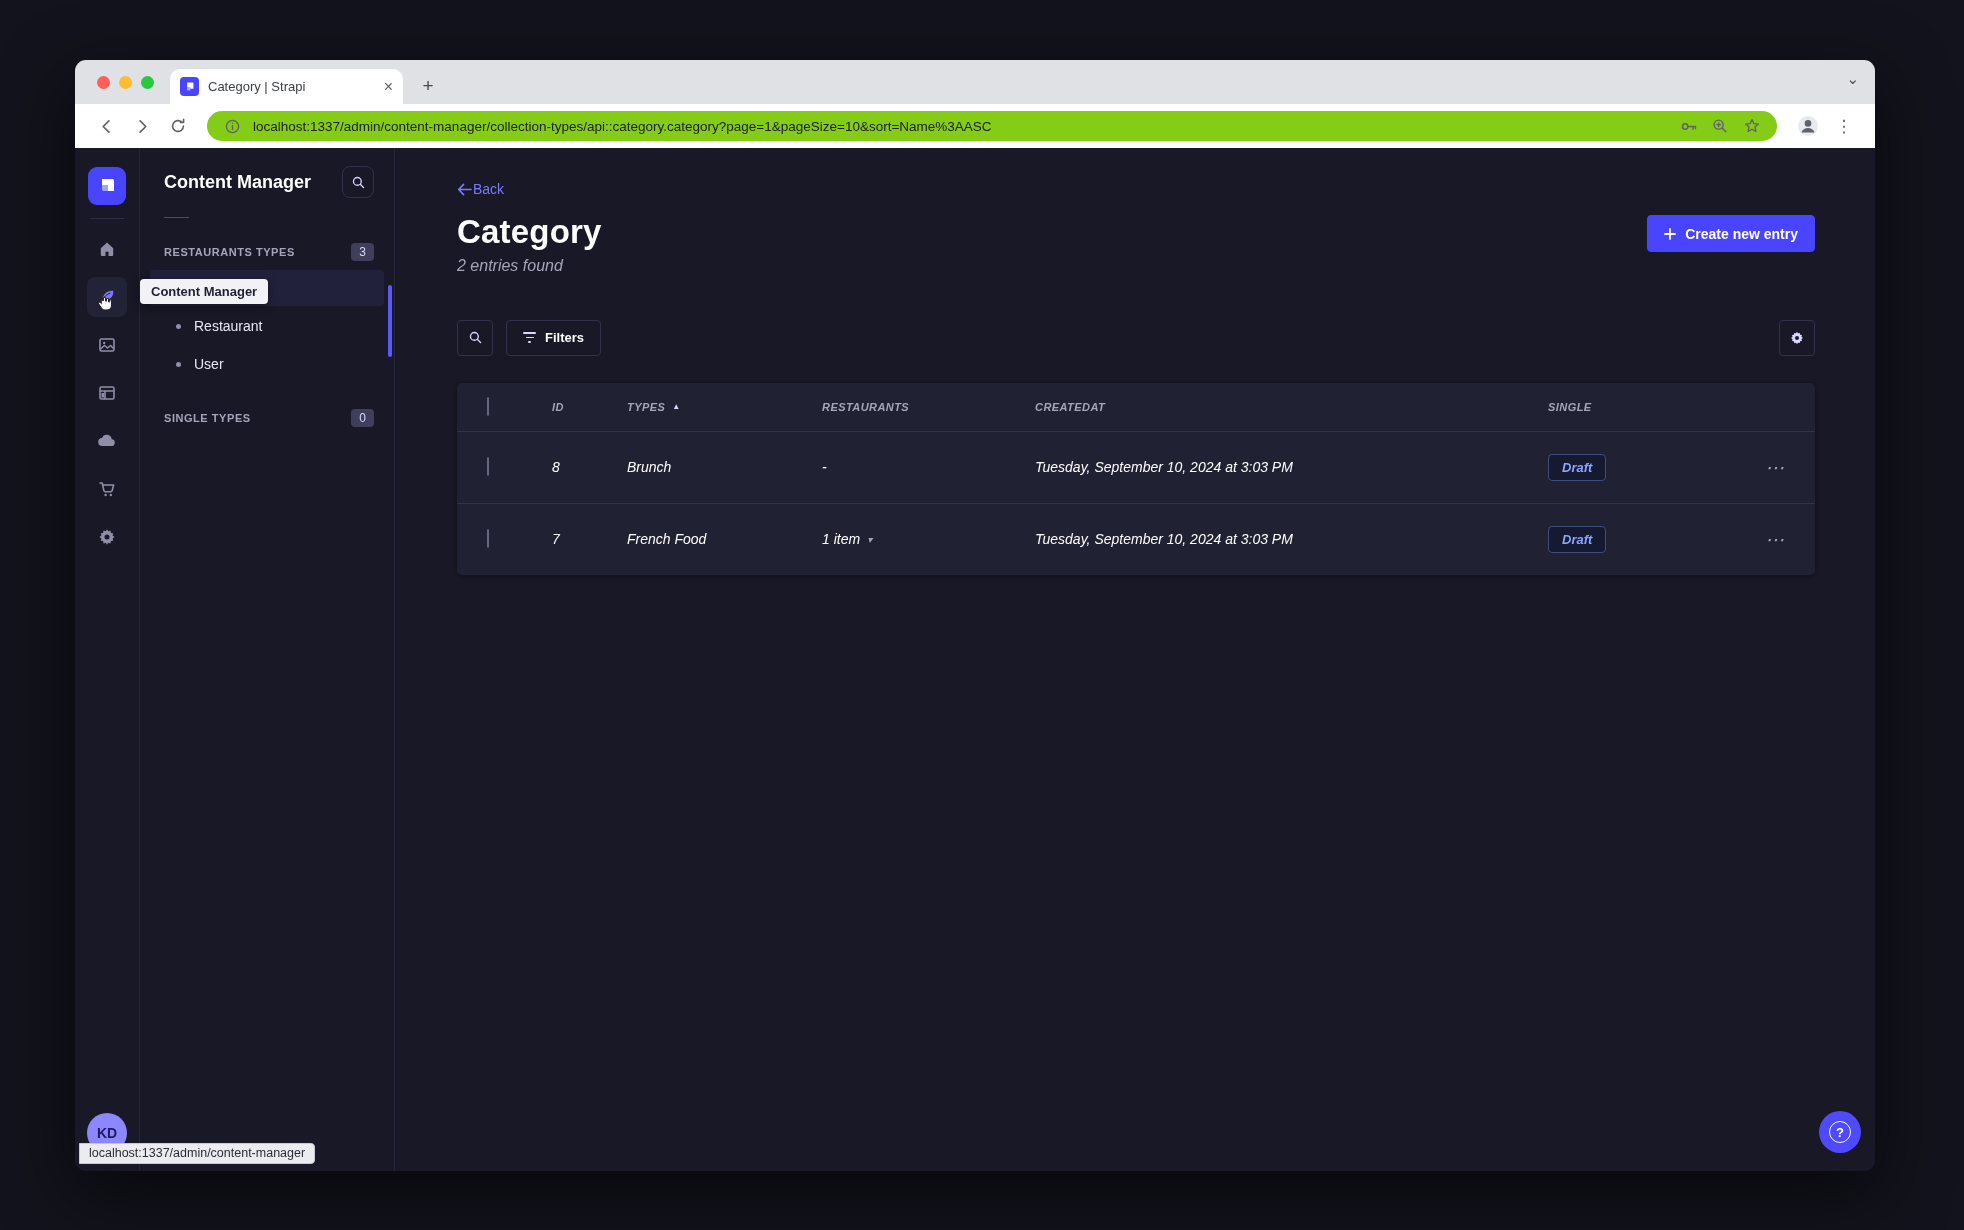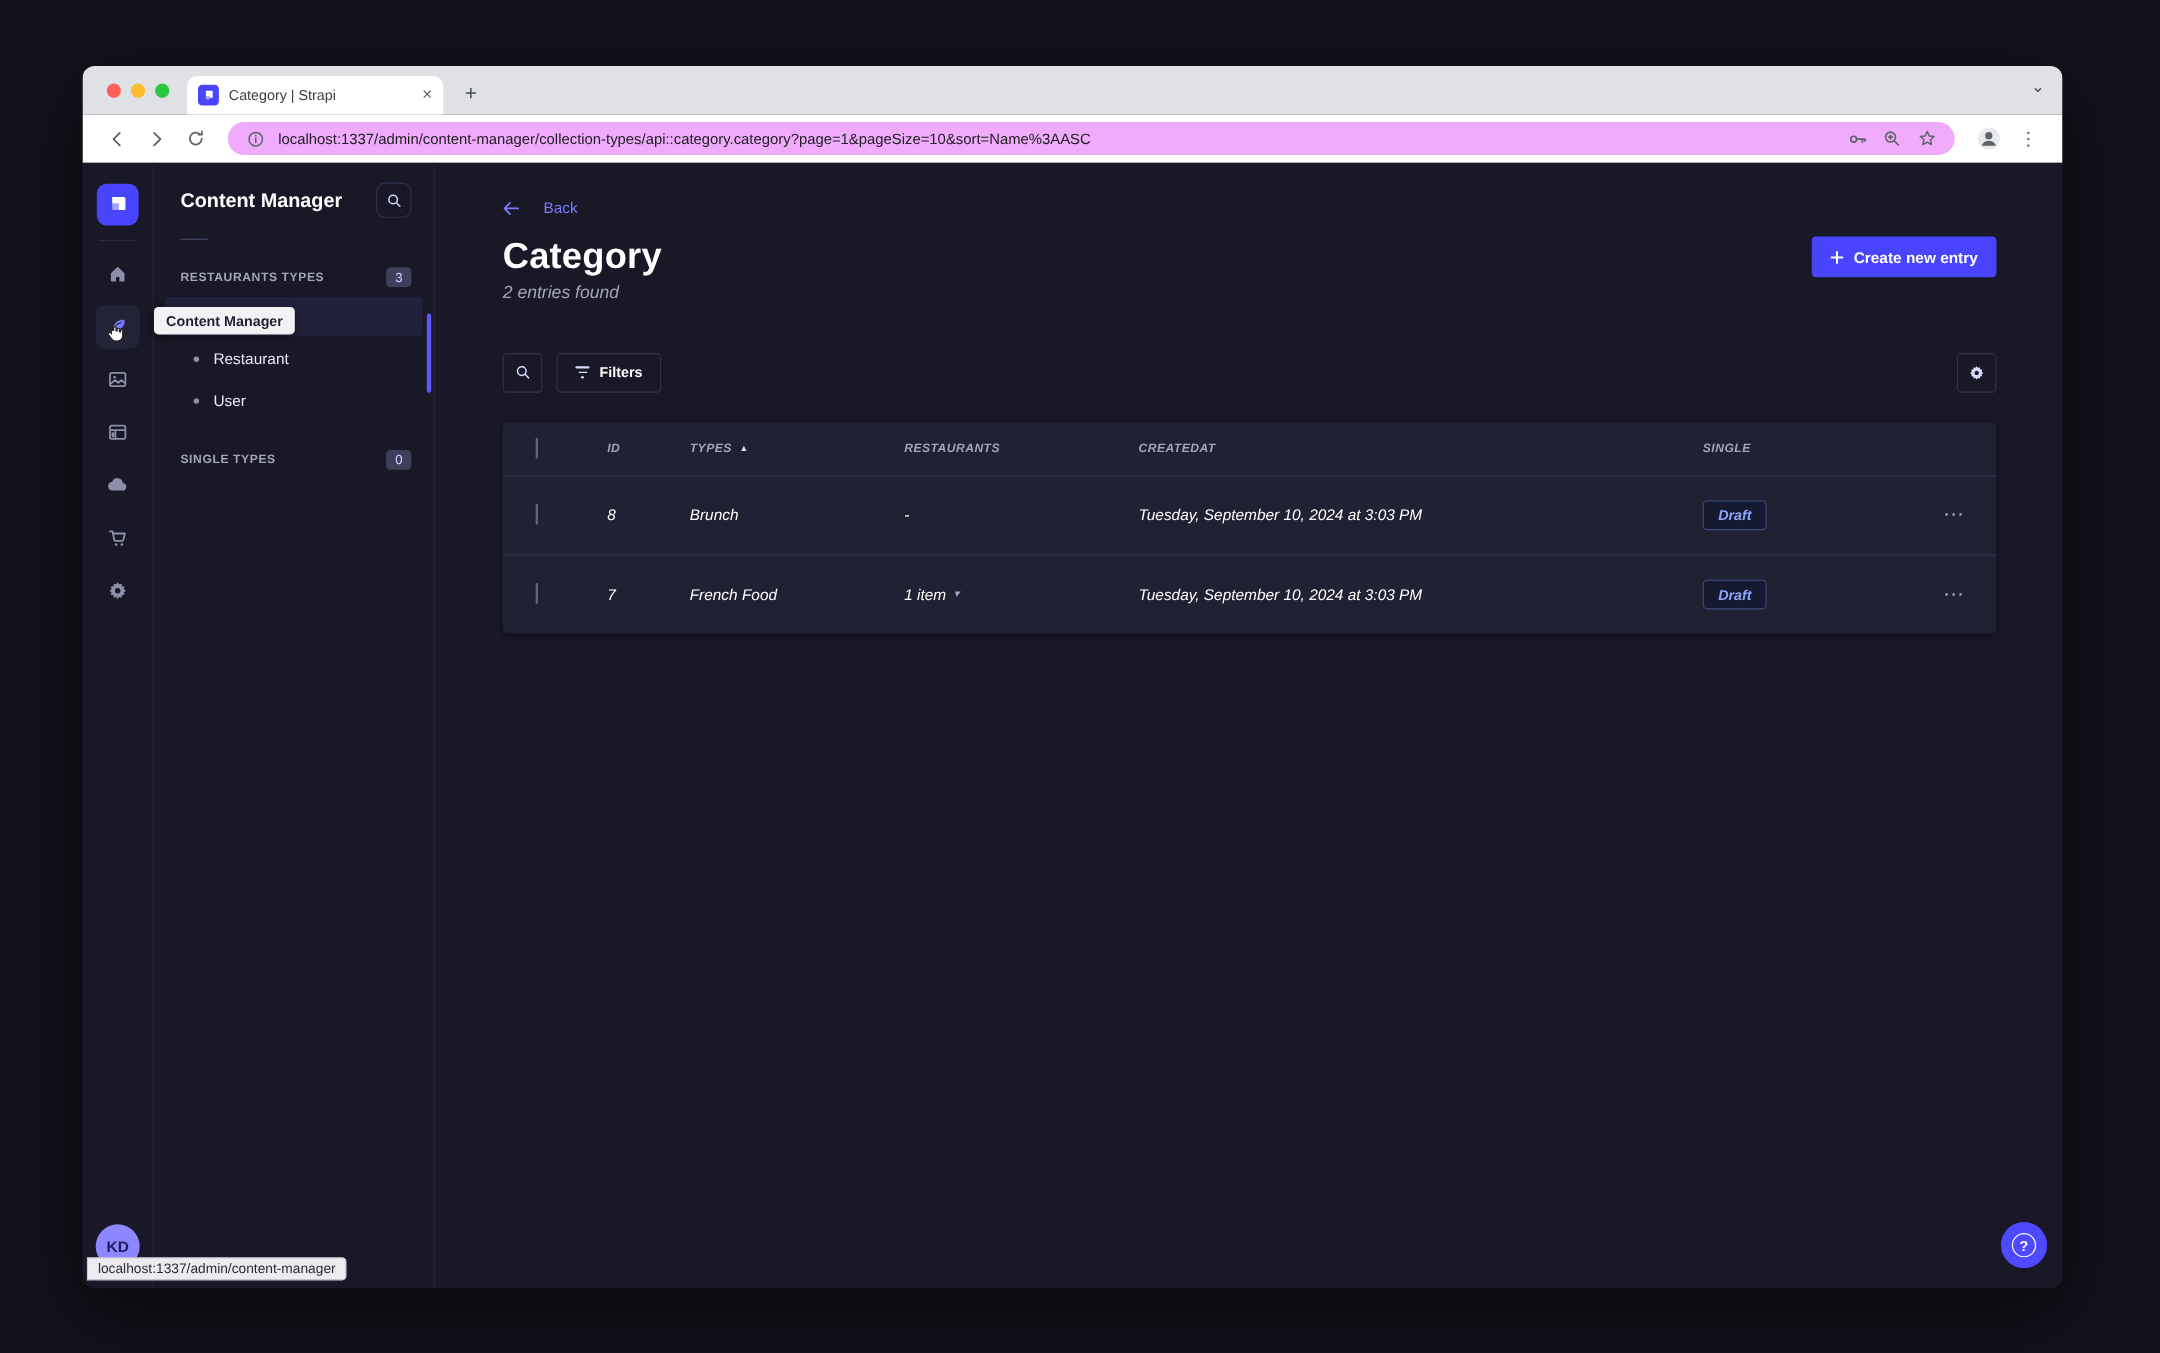--- a/index.html
+++ b/index.html
@@ -20,21 +20,21 @@
   .favicon { width:19px; height:19px; border-radius:4px; background:#4945ff; display:flex; align-items:center; justify-content:center; flex:none; }
   .tab-title { font-size:13px; color:#3c4043; white-space:nowrap; overflow:hidden; flex:1; }
   .tab-close { font-size:16px; color:#5f6368; line-height:1; cursor:default; }
   .newtab { width:30px; height:30px; margin:0 0 3px 10px; display:flex; align-items:center; justify-content:center;
             font-size:19px; color:#474b50; }
   .tabsearch { position:absolute; right:16px; top:10px; font-size:15px; color:#474b50; }
 
   
   .toolbar { height:44px; background:#fff; display:flex; align-items:center; padding:0 16px; gap:6px; }
   .nav-ic { width:30px; height:30px; display:flex; align-items:center; justify-content:center; color:#5f6368; flex:none; }
-  .urlbar { flex:1; height:30px; margin:0 10px 0 8px; background:#f0abfc; border-radius:15px;
+  .urlbar { flex:1; height:30px; margin:0 10px 0 8px; background:#84cc16; border-radius:15px;
             display:flex; align-items:center; padding:0 14px; gap:10px; min-width:0; }
   .url-text { font-size:13.5px; color:#202124; white-space:nowrap; overflow:hidden; flex:1; }
   .pill-ic { width:22px; height:22px; display:flex; align-items:center; justify-content:center; color:#5f6368; flex:none; }
   .menu-dots { font-size:17px; color:#5f6368; letter-spacing:0; padding:0 4px; }
 
   
   .app { position:relative; height:calc(100% - 88px); display:flex; background:#181826; }
 
   
   .rail { width:65px; flex:none; border-right:1px solid #24243a; display:flex; flex-direction:column; align-items:center; position:relative; }
@@ -66,21 +66,21 @@
   .subnav-item.active .bullet { background:#7b79ff; }
   .scroll-thumb { position:absolute; right:2px; top:137px; width:4px; height:72px; border-radius:2px; background:#5b58ff; }
 
   
   .cm-tooltip { position:absolute; left:65px; top:131px; z-index:30; background:#f2f2f6; color:#1f1f33;
                 font-size:13px; font-weight:bold; border-radius:4px; padding:5px 11px; box-shadow:0 2px 8px rgba(0,0,0,.45); }
   .cursor-hand { position:absolute; left:19px; top:143px; z-index:40; }
 
   
   .main { flex:1; position:relative; padding:0 60px 0 62px; min-width:0; }
-  .back-link { margin-top:33px; display:inline-flex; align-items:center; gap:22px; color:#7b79ff; font-size:14px;text-align:center; }
+  .back-link { margin-top:33px; display:inline-flex; align-items:center; gap:1px; color:#7b79ff; font-size:14px;text-align:center; }
   .page-title { margin-top:13px; font-size:33px; font-weight:bold; color:#fff; letter-spacing:.2px; }
   .page-subtitle { margin-top:6px; font-size:16px; color:#a5a5ba;font-style:italic; }
   .create-btn { position:absolute; top:67px; right:60px; height:37px; background:#4945ff; border:1px solid #4945ff;
                 border-radius:4px; color:#fff; font-size:14px; font-weight:bold; display:flex; align-items:center;
                 gap:9px; padding:0 16px; }
   .filters-row { margin-top:45px; display:flex; align-items:center; }
   .icon-btn { width:36px; height:36px; border:1px solid #32324d; border-radius:4px; background:transparent;
               display:flex; align-items:center; justify-content:center; color:#d9d8ff; }
   .filters-btn { margin-left:13px; height:36px; border:1px solid #32324d; border-radius:4px; background:transparent;
                  color:#fff; font-size:13px; font-weight:bold; display:flex; align-items:center; gap:9px; padding:0 16px; }

